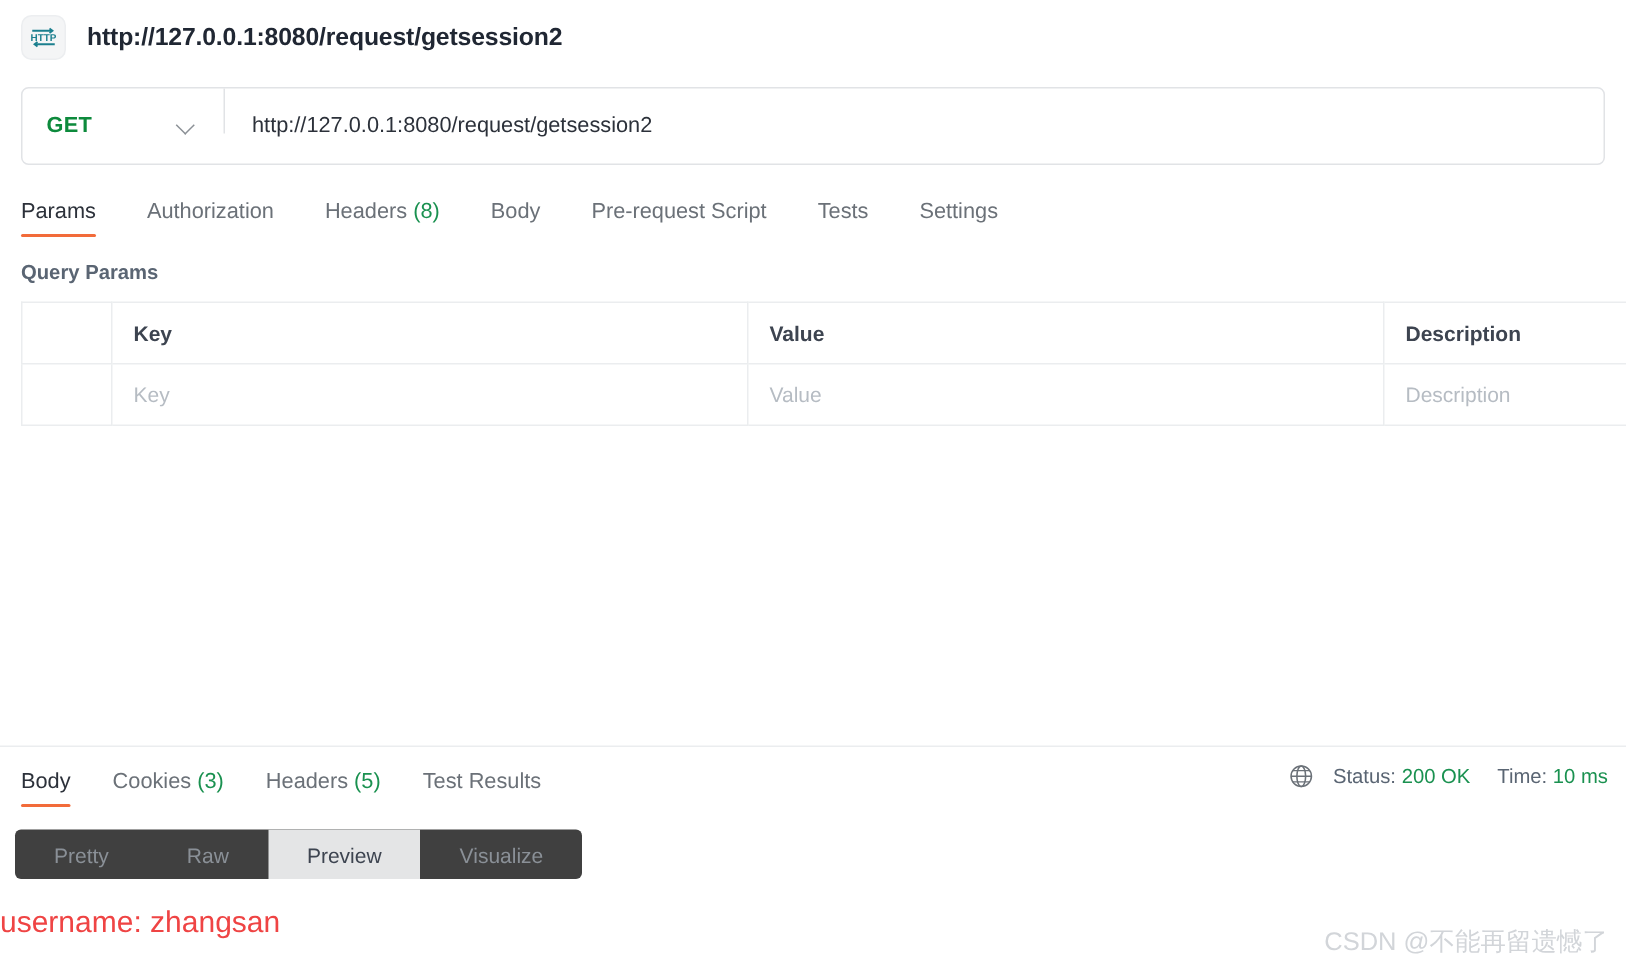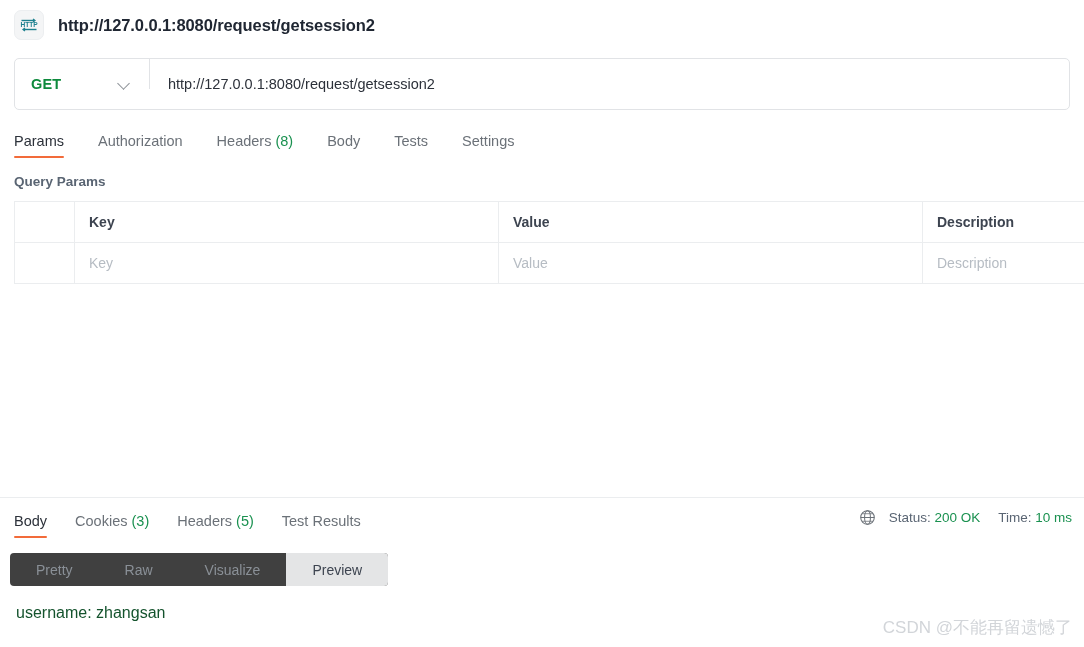--- a/index.html
+++ b/index.html
@@ -250,23 +250,23 @@
   }
   .seg.active {
     background: #e4e5e6;
     color: #3d4450;
   }
 
   
   .resp-body {
     position: absolute;
     top: 604px;
-    left: 16px;
-    font-size: 16px;
-    color: #14532d;
+    left: 0;
+    font-size: 20px;
+    color: #ef4444;
     white-space: nowrap;
   }
 
   .watermark {
     position: absolute;
     right: 12px;
     bottom: 8px;
     font-size: 17px;
     color: #d2d5d9;
     white-space: nowrap;
@@ -306,20 +306,23 @@
     </div>
     <div class="req-tab">
       <span>Authorization</span>
     </div>
     <div class="req-tab">
       <span>Headers</span>
       <span class="count">(8)</span>
     </div>
     <div class="req-tab">
       <span>Body</span>
+    </div>
+    <div class="req-tab">
+      <span>Pre-request Script</span>
     </div>
     <div class="req-tab">
       <span>Tests</span>
     </div>
     <div class="req-tab">
       <span>Settings</span>
     </div>
   </div>
 
   <div class="section-title">Query Params</div>
@@ -380,25 +383,25 @@
     </span>
   </div>
 
   <div class="seg-wrap">
     <div class="seg">
       <span>Pretty</span>
     </div>
     <div class="seg">
       <span>Raw</span>
     </div>
+    <div class="seg active">
+      <span>Preview</span>
+    </div>
     <div class="seg">
       <span>Visualize</span>
     </div>
-    <div class="seg active">
-      <span>Preview</span>
-    </div>
   </div>
 
   <div class="resp-body">username: zhangsan</div>
 
   <div class="watermark">CSDN @不能再留遗憾了</div>
 
 </div>
 
 </body></html>

